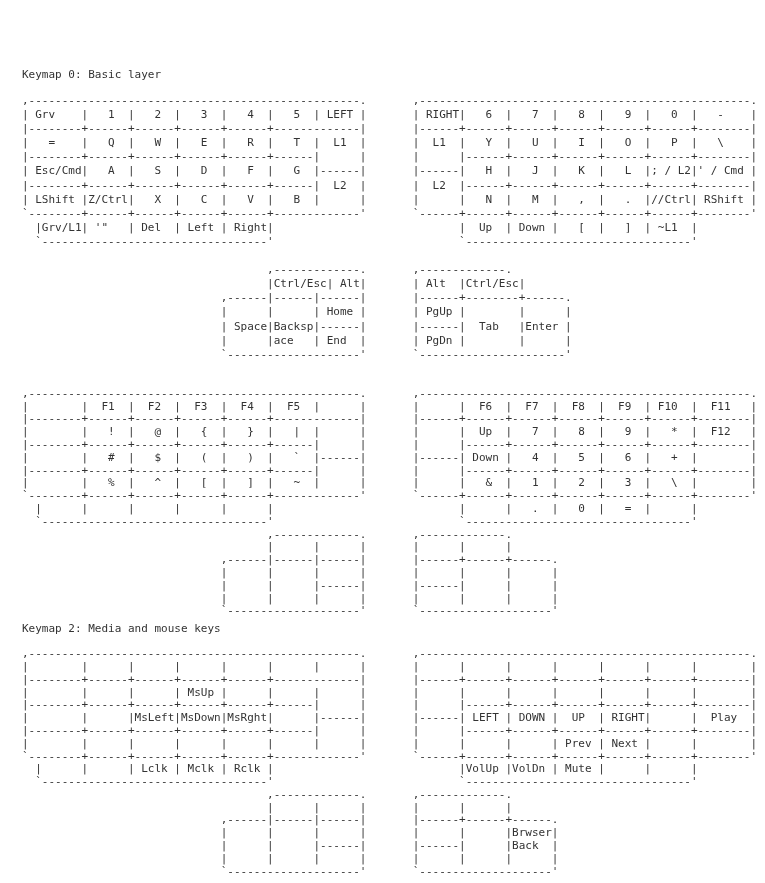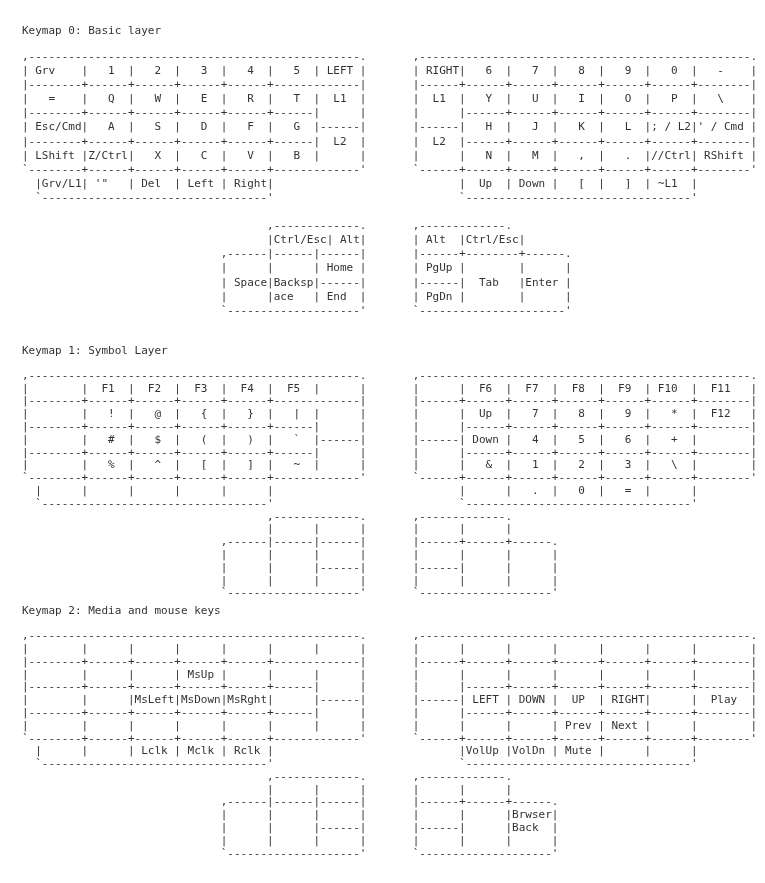--- a/index.html
+++ b/index.html
@@ -11,20 +11,21 @@
     width: 765px;
     height: 883px;
     overflow: hidden;
     box-sizing: border-box;
     padding: 24px 0 20px 22px;
     font-family: "DejaVu Sans Mono", "Liberation Mono", monospace;
     color: #333333;
   }
   .keymap-section {
     display: block;
+    margin-top: 44px;
   }
   .keymap-title {
     font-size: 11px;
     line-height: 13px;
     white-space: pre;
     font-family: "DejaVu Sans Mono", "Liberation Mono", monospace;
   }
   pre.keymap-art {
     margin: 13px 0 0 0;
     padding: 0;
@@ -59,21 +60,20 @@
                                      ,-------------.       ,-------------.
                                      |Ctrl/Esc| Alt|       | Alt  |Ctrl/Esc|
                               ,------|------|------|       |------+--------+------.
                               |      |      | Home |       | PgUp |        |      |
                               | Space|Backsp|------|       |------|  Tab   |Enter |
                               |      |ace   | End  |       | PgDn |        |      |
                               `--------------------'       `----------------------'</pre>
   </section>
 
   <section class="keymap-section s1">
-    <div class="keymap-title">Keymap 1: Symbol Layer</div>
     <pre class="keymap-art">,--------------------------------------------------.       ,--------------------------------------------------.
 |        |  F1  |  F2  |  F3  |  F4  |  F5  |      |       |      |  F6  |  F7  |  F8  |  F9  | F10  |  F11   |
 |--------+------+------+------+------+-------------|       |------+------+------+------+------+------+--------|
 |        |   !  |   @  |   {  |   }  |   |  |      |       |      |  Up  |   7  |   8  |   9  |   *  |  F12   |
 |--------+------+------+------+------+------|      |       |      |------+------+------+------+------+--------|
 |        |   #  |   $  |   (  |   )  |   `  |------|       |------| Down |   4  |   5  |   6  |   +  |        |
 |--------+------+------+------+------+------|      |       |      |------+------+------+------+------+--------|
 |        |   %  |   ^  |   [  |   ]  |   ~  |      |       |      |   &amp;  |   1  |   2  |   3  |   \  |        |
 `--------+------+------+------+------+-------------'       `------+------+------+------+------+------+--------'
   |      |      |      |      |      |                            |      |   .  |   0  |   =  |      |

